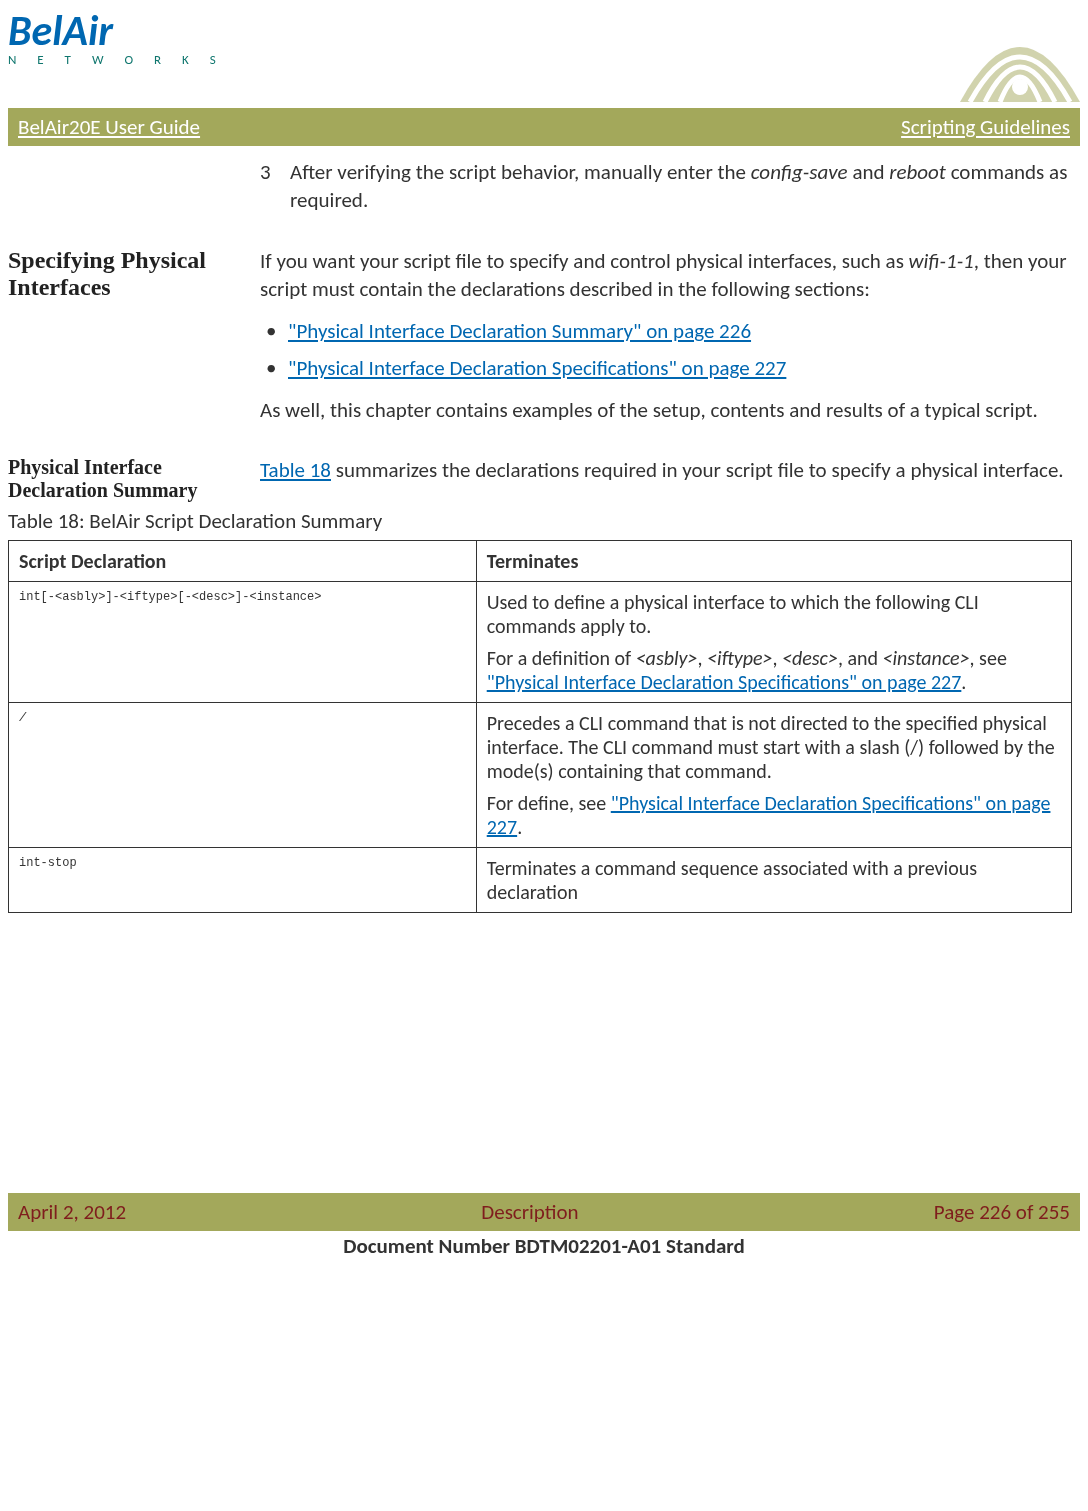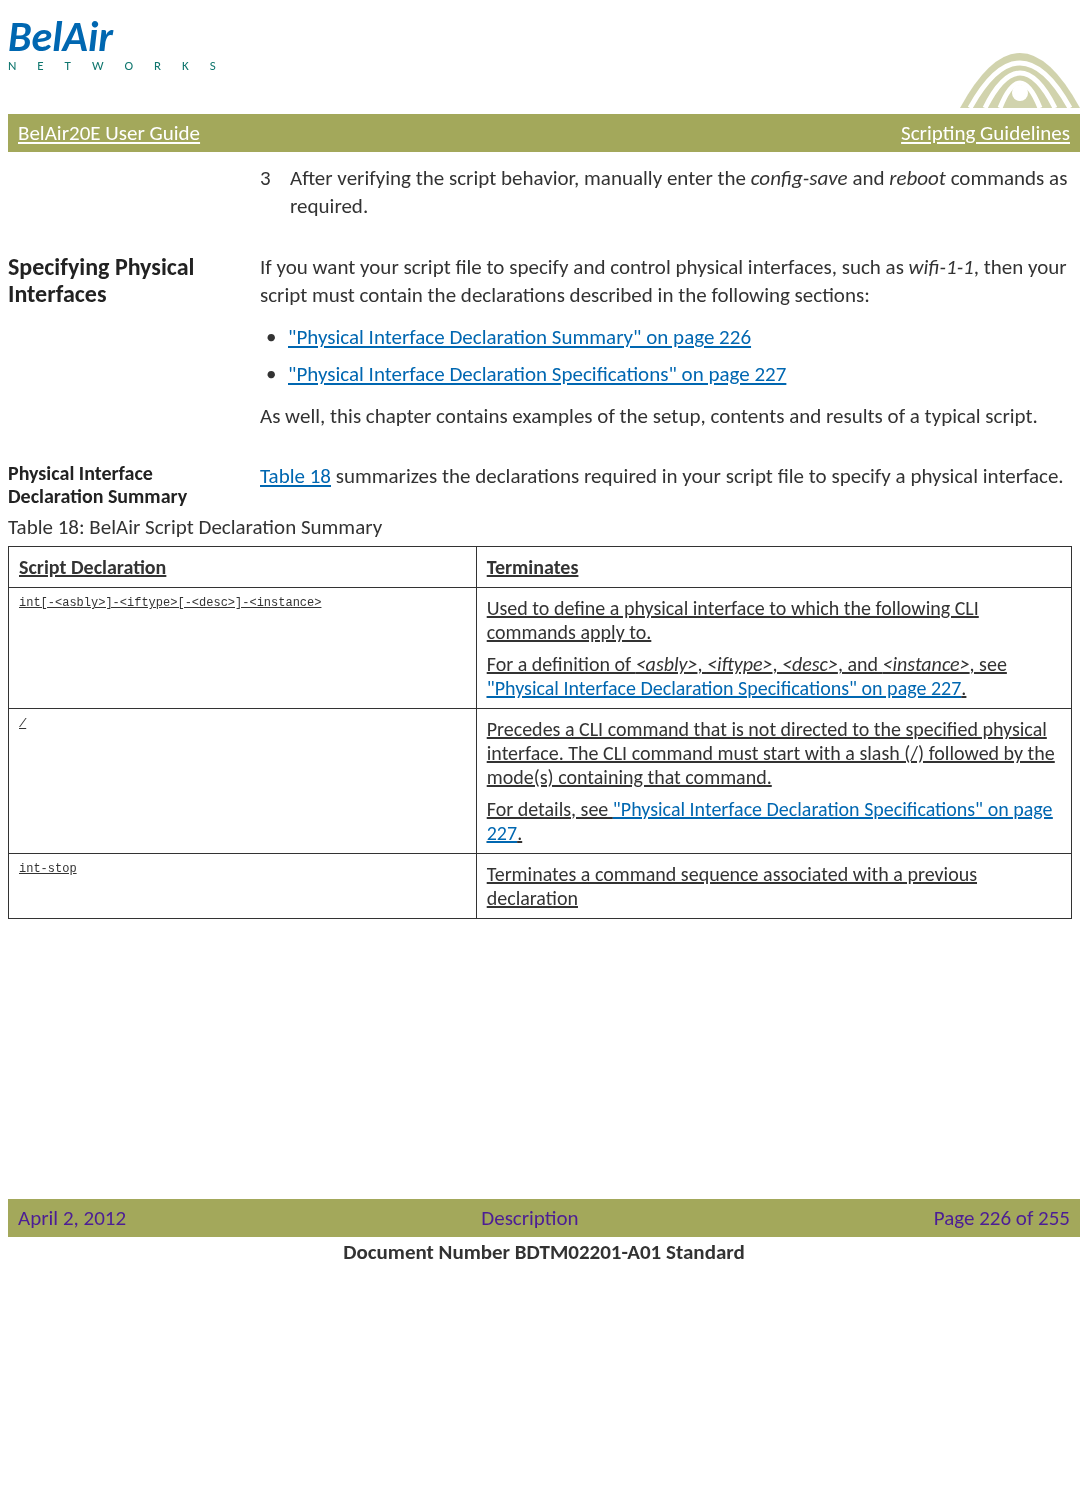--- a/index.html
+++ b/index.html
@@ -5,21 +5,21 @@
   body {
     margin: 0;
     padding: 0;
     font-family: "Gill Sans", "Gill Sans MT", Calibri, sans-serif;
     font-size: 20px;
     color: #333;
     width: 1088px;
     background: #fff;
   }
   .page {
-    padding: 18px 8px 0 8px;
+    padding: 12px 8px 0 8px;
   }
   .header-row {
     display: flex;
     justify-content: space-between;
     align-items: flex-start;
     margin-bottom: 6px;
   }
   .logo {
     display: flex;
     flex-direction: column;
@@ -54,20 +54,21 @@
     display: flex;
     margin-bottom: 18px;
     gap: 18px;
   }
   .sec-label {
     flex: 0 0 234px;
     font-weight: bold;
     font-size: 24px;
     color: #222;
     line-height: 1.15;
+    font-family: Liberation Serif, serif;
   }
   .sec-label.small {
     font-size: 20px;
   }
   .sec-body {
     flex: 1;
     font-size: 21px;
     color: #333;
     line-height: 1.35;
   }
@@ -83,32 +84,31 @@
   table.decl {
     border-collapse: collapse;
     width: 100%;
     font-size: 20px;
   }
   table.decl th, table.decl td {
     border: 1.5px solid #333;
     padding: 8px 10px;
     text-align: left;
     vertical-align: top;
-    text-decoration: underline;
   }
   table.decl th {
     font-weight: bold;
     background: #fff;
   }
   .code { font-family: "Courier New", monospace; font-size:12px; }
   .footer-bar {
     display:flex;
     justify-content:space-between;
     background:#a3a85b;
-    color:#4c1d95;
+    color:#7f1d1d;
     padding:6px 10px;
     font-size:21px;
     margin-top: 280px;
   }
   .docnum {
     text-align:center;
     font-weight:bold;
     font-size:21px;
     padding:2px 0 0 0;
   }
@@ -194,21 +194,21 @@
             <div class="cell-note">
               <span>For a definition of </span><span class="italic">&lt;asbly&gt;</span><span>, </span><span class="italic">&lt;iftype&gt;</span><span>, </span><span class="italic">&lt;desc&gt;</span><span>, and </span><span class="italic">&lt;instance&gt;</span><span>, see </span><a class="link">"Physical Interface Declaration Specifications" on page 227</a><span>.</span>
             </div>
           </td>
         </tr>
         <tr>
           <td class="code italic">/</td>
           <td>
             <div>Precedes a CLI command that is not directed to the specified physical interface. The CLI command must start with a slash (/) followed by the mode(s) containing that command.</div>
             <div class="cell-note">
-              <span>For details, see </span><a class="link">"Physical Interface Declaration Specifications" on page 227</a><span>.</span>
+              <span>For define, see </span><a class="link">"Physical Interface Declaration Specifications" on page 227</a><span>.</span>
             </div>
           </td>
         </tr>
         <tr>
           <td class="code">int-stop</td>
           <td>Terminates a command sequence associated with a previous declaration</td>
         </tr>
       </tbody>
     </table>
 

